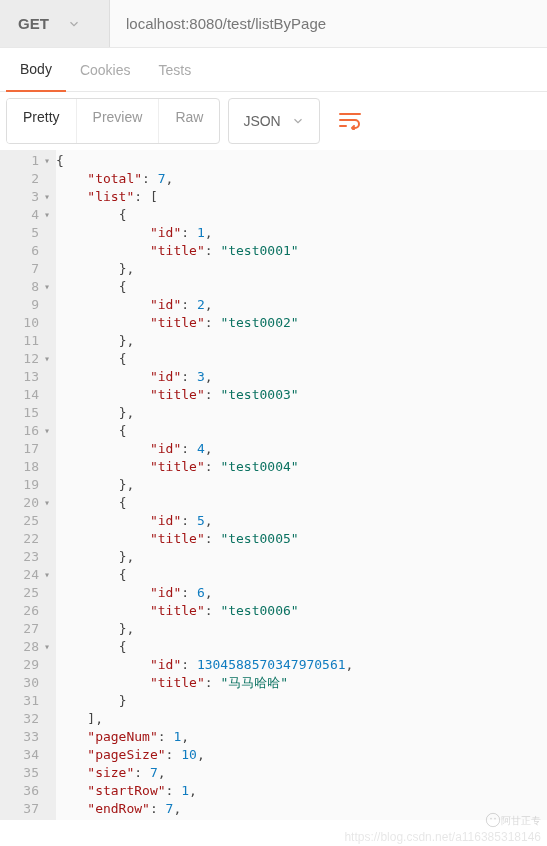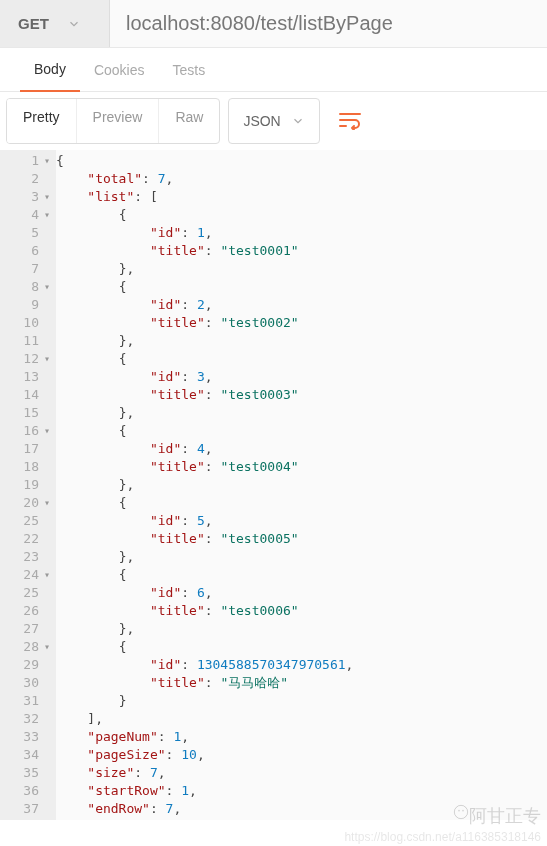--- a/index.html
+++ b/index.html
@@ -1,21 +1,21 @@
 <!DOCTYPE html>
 <html><head>
 <meta charset="utf-8">
 <style>
 *{box-sizing:border-box;margin:0;padding:0}
 body{font-family:-apple-system,BlinkMacSystemFont,"Segoe UI",sans-serif;font-size:14px;background:#fff;width:547px;height:846px;overflow:hidden;position:relative}
 .request-bar{display:flex;height:48px;border-bottom:1px solid #e8e8e8}
 .method-dropdown{background:#ececec;color:#666;font-weight:700;font-size:15px;display:flex;align-items:center;padding:0 18px;border-right:1px solid #ddd;min-width:110px}
 .method-dropdown .chev{margin-left:18px;color:#aaa}
-.url-field{flex:1;display:flex;align-items:center;padding:0 16px;color:#777;background:#fafafa;font-size:20px}
-.tabs{display:flex;align-items:center;height:44px;border-bottom:1px solid #e8e8e8;padding:0 20px}
+.url-field{flex:1;display:flex;align-items:center;padding:0 16px;color:#777;background:#fafafa;font-size:15px}
+.tabs{display:flex;align-items:center;height:44px;border-bottom:1px solid #e8e8e8;padding:0 6px}
 .tab{padding:0 14px;color:#aaa;height:44px;display:flex;align-items:center;cursor:pointer}
 .tab.active{color:#333;border-bottom:2px solid #f26b3a;margin-bottom:-1px}
 .tab .count{color:#5fb336;margin-left:4px}
 .subbar{display:flex;height:58px;padding:6px 6px;gap:8px}
 .btn-group{display:flex;border:1px solid #ddd;border-radius:4px;overflow:hidden;background:#fff}
 .btn{padding:10px 16px;color:#999;cursor:pointer;border-right:1px solid #eee}
 .btn:last-child{border-right:none}
 .btn.active{color:#333;background:#fff}
 .select-btn{display:flex;align-items:center;border:1px solid #ddd;border-radius:4px;padding:10px 14px;color:#666;cursor:pointer;background:#fff}
 .select-btn .chev{margin-left:10px;color:#aaa}
@@ -23,21 +23,21 @@
 .code-area{display:flex;font-family:Menlo,Consolas,monospace;font-size:13px;line-height:18px}
 .gutter{background:#eee;color:#aaa;text-align:right;padding:2px 6px 2px 2px;user-select:none;min-width:56px}
 .gutter .ln{height:18px;display:flex;align-items:center;justify-content:flex-end}
 .gutter .fold{color:#999;margin-left:3px;font-size:10px;width:8px;display:inline-block}
 .code{flex:1;padding:2px 0;background:#fafafa;white-space:pre}
 .code .line{height:18px}
 .p{color:#444}
 .key{color:#a31515}
 .str{color:#0b7261}
 .num{color:#107cc0}
-.watermark{position:absolute;right:6px;bottom:18px;color:rgba(0,0,0,0.16);font-size:18px;display:flex;align-items:flex-start;gap:0}
+.watermark{position:absolute;right:6px;bottom:18px;color:rgba(0,0,0,0.16);font-size:10px;display:flex;align-items:flex-end;gap:0}
 .wm-url{position:absolute;right:6px;bottom:2px;color:rgba(0,0,0,0.1);font-size:12px}
 svg{display:block}
 </style>
 </head>
 <body>
 
 <div class="request-bar">
   <div class="method-dropdown">
     <span>GET</span>
     <span class="chev">

